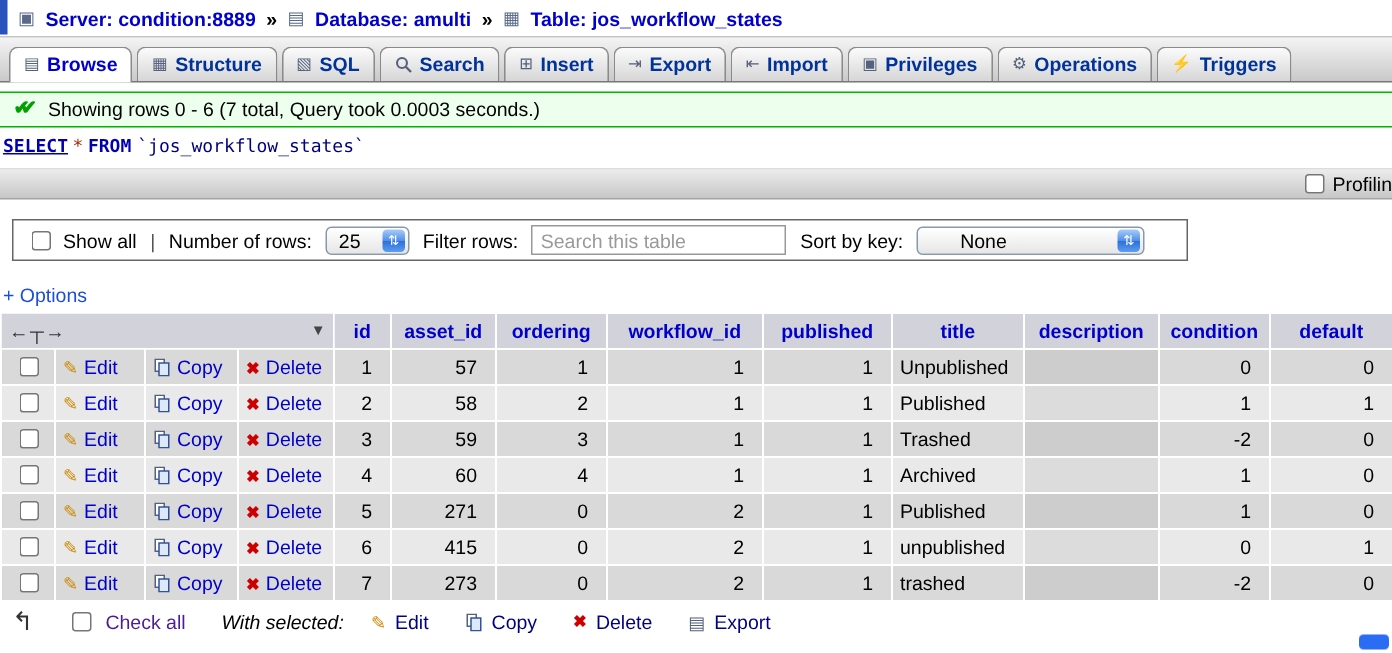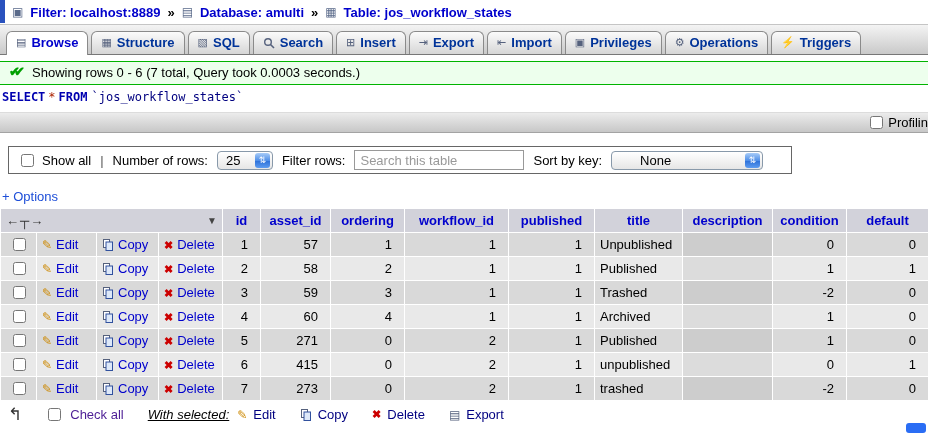--- a/index.html
+++ b/index.html
@@ -26,21 +26,21 @@
   .ticon { font-size:11px; color:#55617d; font-weight:normal; display:inline-flex; align-items:center; }
 
   
   .statusbar { margin-top:6px; border-top:1px solid #00b400; border-bottom:1px solid #00b400;
     background:#edffed; padding:3px 8px 4px 32px; position:relative; }
   .check-icon { position:absolute; left:9px; top:2px; color:#00a000; letter-spacing:-6px; font-size:13px; font-weight:bold; }
 
   
   .sqlbox { padding:5px 8px 8px 2px; font-family:"DejaVu Sans Mono", monospace; font-size:12px; }
   .kw { color:#0000b0; font-weight:bold; text-decoration:none; }
-  .kw.u { cursor:pointer; }
+  .kw.u { text-decoration:underline; cursor:pointer; }
   .star { color:#aa2200; margin:0 3px; }
   .tbl-name { color:#000080; margin-left:4px; }
 
   
   .graybar { height:21px; background:linear-gradient(#ececec,#c7c7c7); border-top:1px solid #dcdcdc;
     border-bottom:1px solid #a3a3a3; display:flex; align-items:center; justify-content:flex-end; gap:5px; padding-right:0; }
   .graybar input { margin:0; }
 
   
   .controls { margin:13px 0 0 8px; width:784px; border:1px solid #666; background:#fff;
@@ -78,33 +78,33 @@
   .cic { display:inline-flex; vertical-align:-2px; }
   .th-actions { overflow:visible; }
   .arrows { float:left; color:#333; font-weight:normal; letter-spacing:1px; }
   .sortdesc { float:right; color:#444; font-size:10px; margin-top:2px; }
 
   
   .tfoot { display:flex; align-items:center; gap:8px; margin-top:4px; padding-left:8px; }
   .uparrow { font-size:17px; color:#333; line-height:14px; }
   .checkall-label { display:inline-flex; align-items:center; gap:6px; margin-left:14px; }
   .checkall { color:#4c1d95; text-decoration:none; cursor:pointer; }
-  .withsel { font-style:italic; margin-left:16px; margin-right:0;text-decoration:underline; }
+  .withsel { font-style:italic; margin-left:16px; margin-right:10px; }
   .f-act { color:#000080; text-decoration:none; margin-right:16px; display:inline-flex; gap:6px; align-items:center; cursor:pointer; }
   .f-act .exp { color:#55617d; font-size:12px; }
 
   .corner-chip { position:fixed; right:2px; bottom:2px; width:20px; height:10px; background:#2a6df4; border-radius:3px; }
 </style>
 </head>
 <body>
 
 <div class="breadcrumb">
   <span class="edge-bar"></span>
   <span class="bc-icon">▣</span>
-  <a class="bc-link">Filter: localhost:8889</a>
+  <a class="bc-link">Server: condition:8889</a>
   <span class="sep">»</span>
   <span class="bc-icon">▤</span>
   <a class="bc-link">Database: amulti</a>
   <span class="sep">»</span>
   <span class="bc-icon">▦</span>
   <a class="bc-link">Table: jos_workflow_states</a>
 </div>
 
 <div class="tabbar">
     <div class="tab active">

